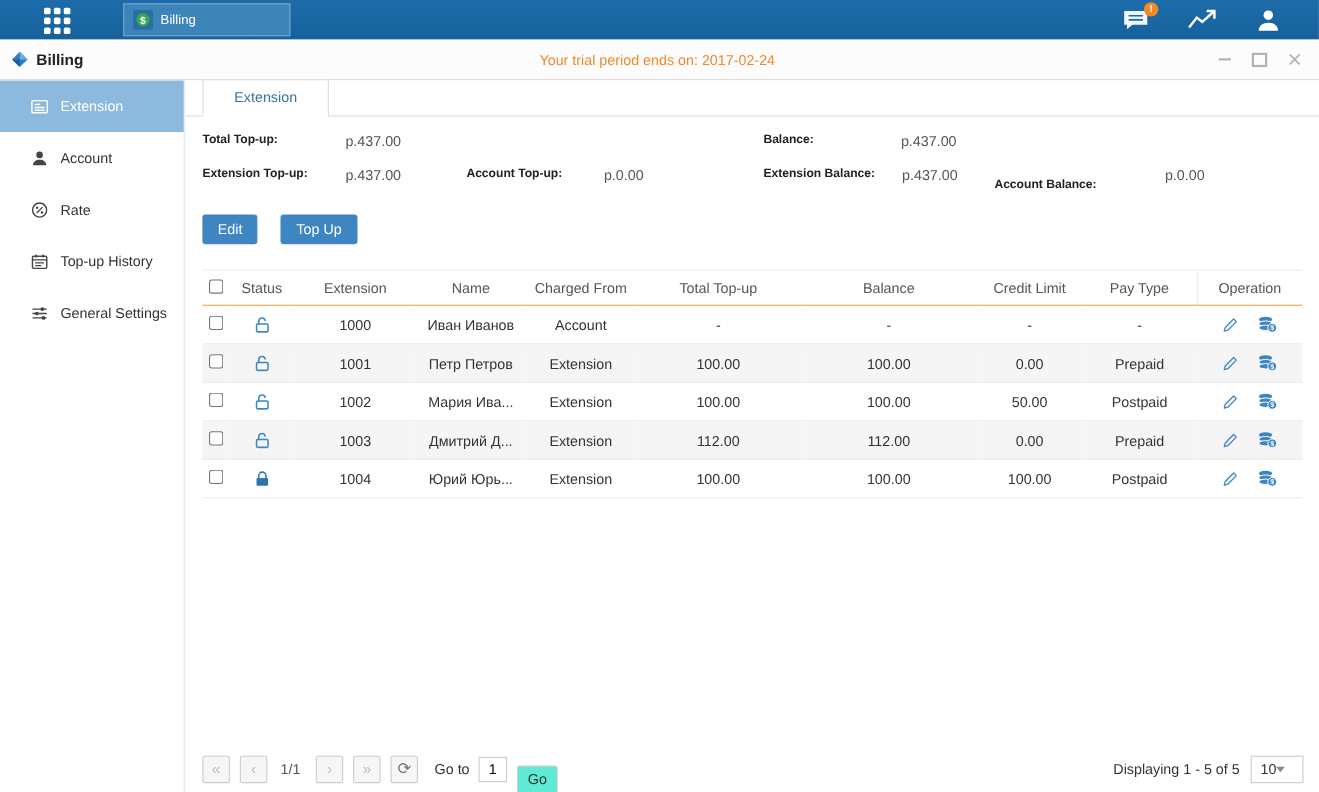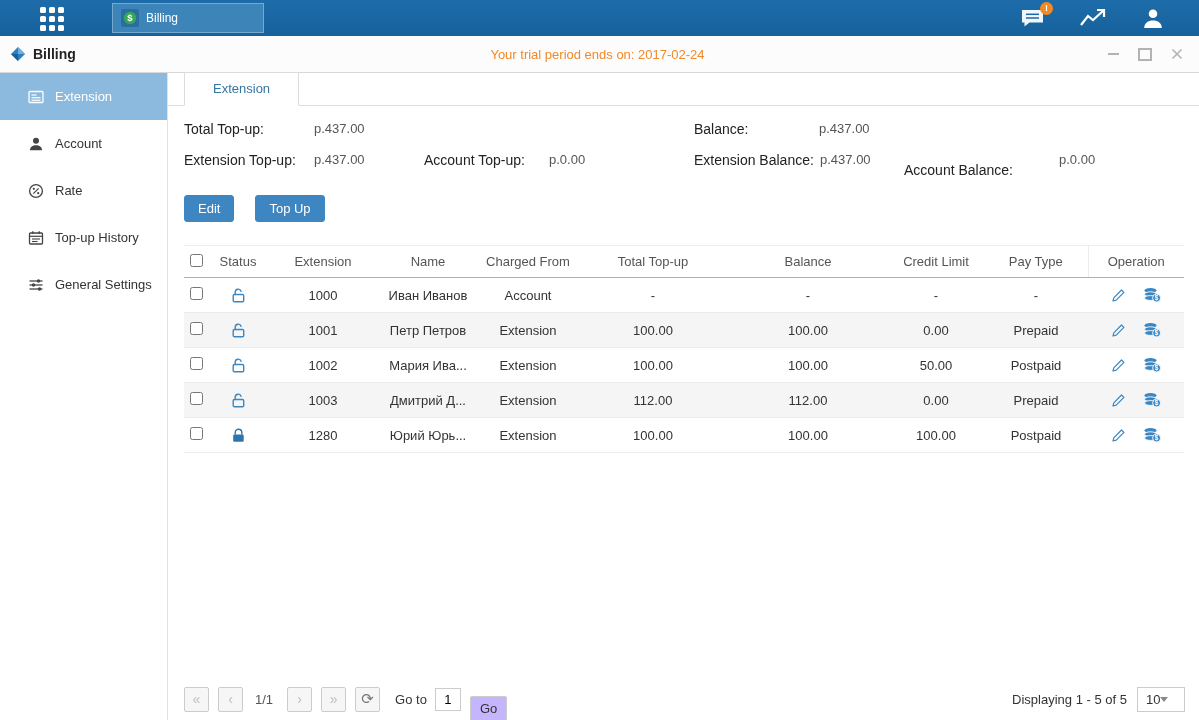--- a/index.html
+++ b/index.html
@@ -37,21 +37,21 @@
   .side-item.active .sicon { color:#fff; }
 
   .main { flex:1; position:relative; background:#fff; }
 
   
   .tabstrip { height:33px; border-bottom:1px solid #dcdcdc; padding-left:16px; display:flex; align-items:flex-end; }
   .tab { display:inline-block; padding:0 28px; line-height:32px; border:1px solid #dcdcdc; border-bottom:1px solid #fff; background:#fff; color:#35769f; font-size:13px; margin-bottom:-1px; cursor:pointer; }
 
   
   .summary { position:relative; height:89px; }
-  .s-label { position:absolute; font-size:14px; font-weight:normal; color:#222; white-space:nowrap; }
+  .s-label { position:absolute; font-size:11px; font-weight:bold; color:#222; white-space:nowrap; }
   .s-value { position:absolute; font-size:13px; color:#555; white-space:nowrap; }
 
   
   .actions { padding-left:16px; height:27px; display:flex; gap:21px; }
   .btn { height:27px; padding:0 13px; background:#3d86c1; border:1px solid #3d86c1; border-radius:3px; color:#fff; font-size:13px; font-family:"Liberation Sans",sans-serif; cursor:pointer; }
 
   
   table { border-collapse:collapse; table-layout:fixed; width:1000px; margin:23px 0 0 16px; font-size:13px; color:#333; }
   thead th { height:32px; font-weight:normal; color:#555; text-align:center; border-top:1px solid #ececec; border-bottom:1px solid #eea84c; }
   thead th.op-th { border-left:1px solid #ececec; }
@@ -61,21 +61,21 @@
   .status-ico, .op-ico { display:inline-flex; vertical-align:middle; }
   .op-ico { cursor:pointer; margin:0 7px; }
 
   
   .pager { position:absolute; left:16px; right:14px; bottom:8px; height:26px; display:flex; align-items:center; font-size:13px; color:#333; }
   .pg-btn { width:25px; height:25px; border:1px solid #ccc; background:#f6f6f6; color:#bdbdbd; border-radius:2px; display:inline-flex; align-items:center; justify-content:center; font-size:14px; margin-right:9px; cursor:pointer; }
   .pg-refresh { color:#777; font-size:15px; }
   .pg-ind { margin:0 14px 0 3px; color:#555; }
   .goto-label { margin:0 8px 0 6px; }
   .goto-input { width:26px; height:23px; border:1px solid #ccc; text-align:center; font-size:13px; font-family:"Liberation Sans",sans-serif; }
-  .go-btn { height:25px; padding:0 9px; margin-left:9px; border:1px solid #ccc; background:#c4b5fd; border-radius:2px; font-size:13px; color:#333; font-family:"Liberation Sans",sans-serif; cursor:pointer;margin-top:18px; }
+  .go-btn { height:25px; padding:0 9px; margin-left:9px; border:1px solid #ccc; background:#5eead4; border-radius:2px; font-size:13px; color:#333; font-family:"Liberation Sans",sans-serif; cursor:pointer;margin-top:18px; }
   .displaying { margin-left:auto; color:#333; }
   .pagesize { width:48px; height:25px; border:1px solid #ccc; background:#fff; margin-left:10px; display:flex; align-items:center; justify-content:flex-start; padding:0 6px 0 8px; cursor:pointer; }
   .caret { width:0; height:0; border-left:4px solid transparent; border-right:4px solid transparent; border-top:5px solid #888; }
 </style>
 </head>
 <body>
 
 <div id="app">
 
   <div class="topbar">
@@ -398,21 +398,21 @@
           <td><input type="checkbox" class="cb" style=""></td>
           <td>
             
             <span class="status-ico" style="display: inline-flex;">
               <svg width="13" height="15" viewBox="0 0 13 15">
                     <path d="M3.2 6.5V4.5a3.3 3.3 0 0 1 6.6 0v2" fill="none" stroke="#2e75ad" stroke-width="1.4"></path>
                     <rect x="1.2" y="6.5" width="10.5" height="7.2" rx="1.2" fill="#2e75ad"></rect>
                   </svg>
             </span>
           </td>
-          <td>1280</td>
+          <td>1004</td>
           <td>Юрий Юрь...</td>
           <td>Extension</td>
           <td>100.00</td>
           <td>100.00</td>
           <td>100.00</td>
           <td>Postpaid</td>
           <td>
             <span class="op-ico">
               <svg width="15" height="15" viewBox="0 0 15 15">
                     <path d="M2 13l.8-3.2L10.5 2l2.4 2.4-7.7 7.8L2 13z" fill="none" stroke="#3c86c2" stroke-width="1.2" stroke-linejoin="round"></path>

